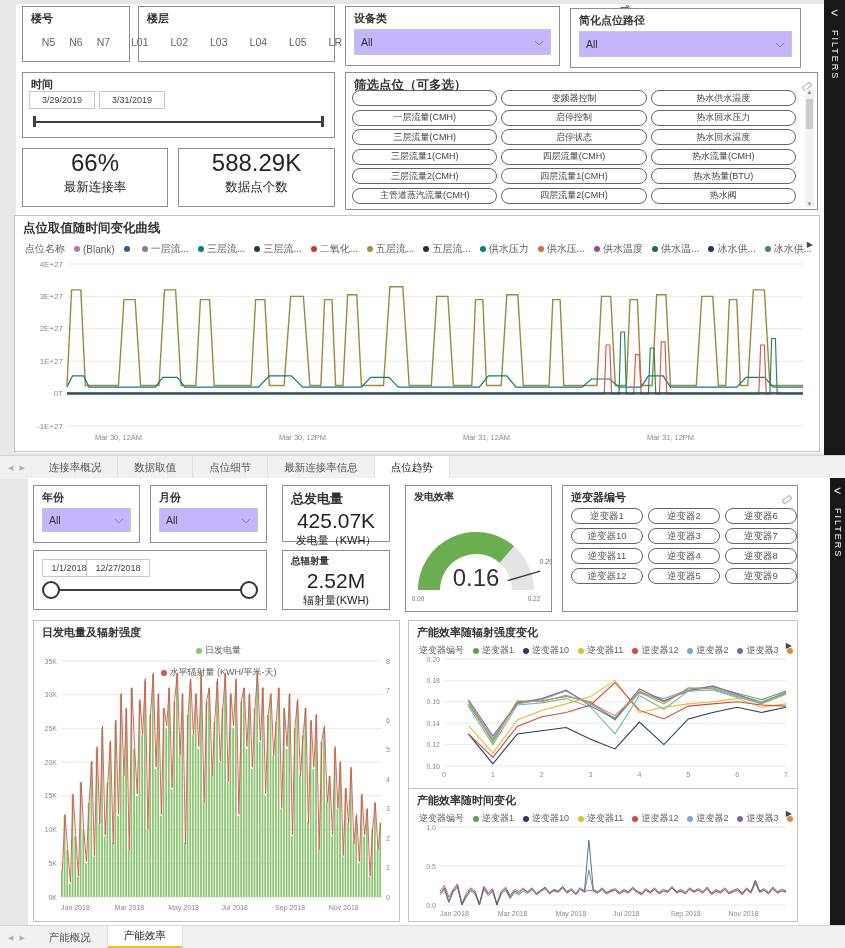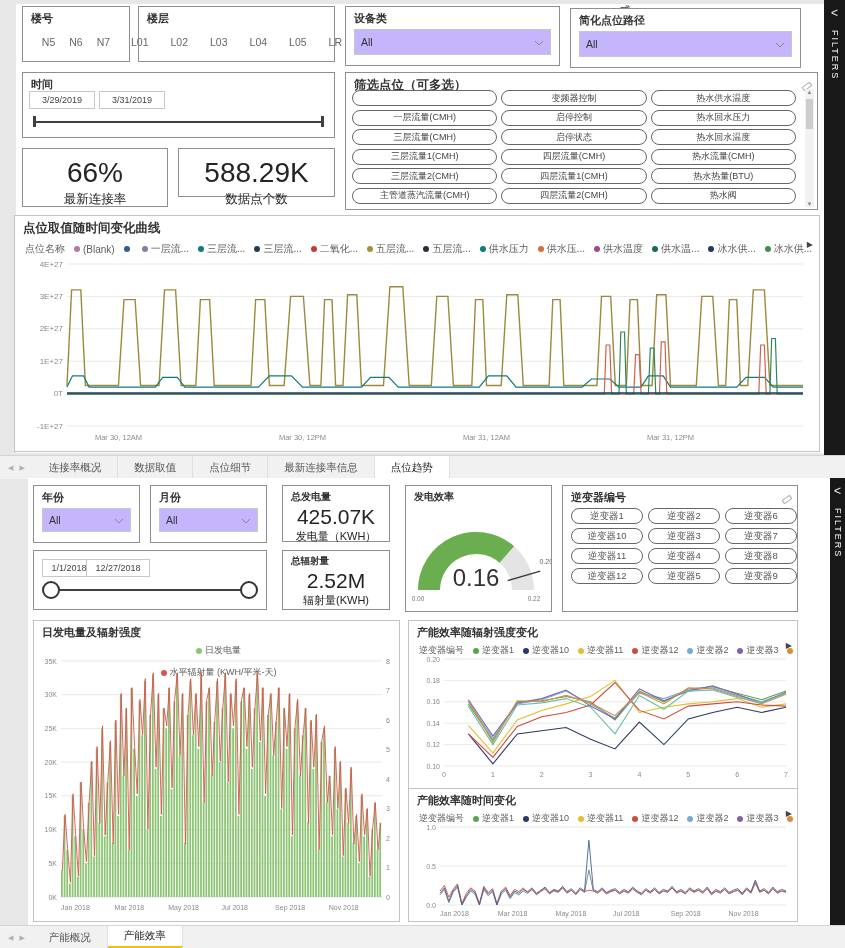--- a/index.html
+++ b/index.html
@@ -13,21 +13,21 @@
   .vtitle.big{font-size:12.5px;}
   .opts{display:flex;gap:14px;justify-content:center;margin-top:10px;font-size:10.5px;color:#666;}
   .opt{cursor:pointer;}
   .dd{position:absolute;left:8px;right:8px;height:24px;border:1px solid #c8c8c8;background:#c4b5fd;
       display:flex;align-items:center;justify-content:space-between;padding:0 6px;font-size:10.5px;color:#333;}
   .datebox{position:absolute;height:16px;border:1px solid #c8c8c8;font-size:9px;color:#444;
       display:flex;align-items:center;justify-content:center;background:#fff;}
   .sliderline{position:absolute;height:2px;background:#404040;}
   .handlebar{position:absolute;width:3px;height:11px;background:#404040;top:-5px;}
   .handlecirc{position:absolute;width:14px;height:14px;border:2px solid #333;border-radius:50%;background:#fff;top:-8px;}
-  .card-val{font-size:28px;text-align:center;color:#252423;margin-top:8px;}
+  .card-val{font-size:24px;text-align:center;color:#252423;margin-top:0;}
   .card-lbl{font-size:12.5px;text-align:center;color:#252423;margin-top:2px;}
   .pf-grid{position:absolute;left:6px;right:21px;top:17px;bottom:2px;overflow:hidden;
       display:grid;grid-template-columns:repeat(3,1fr);gap:3.5px 4px;align-content:start;}
   .pf-btn{height:14px;border:1px solid #666;border-radius:8px;font-size:9px;color:#444;
       display:flex;align-items:center;justify-content:center;background:#fff;overflow:hidden;white-space:nowrap;cursor:pointer;}
   .inv-grid{position:absolute;left:8px;top:22px;display:grid;grid-template-columns:repeat(3,72px);gap:4px 5px;}
   .inv-btn{height:14px;border:1px solid #666;border-radius:8px;font-size:9.5px;color:#555;
       display:flex;align-items:center;justify-content:center;background:#fff;cursor:pointer;}
   .legend{display:flex;align-items:center;gap:9px;font-size:10px;color:#605e5c;padding:2px 6px 0 10px;white-space:nowrap;overflow:hidden;}
   .legend .ttl{color:#605e5c;}
@@ -149,21 +149,21 @@
       <div class="sarrow" style="top:0;">▲</div>
       <div class="scrollthumb"></div>
       <div class="sarrow" style="bottom:0;">▼</div>
     </div>
   </div>
 
   <div class="vbox" style="left:22px;top:148px;width:146px;height:59px;">
     <div class="card-val">66%</div>
     <div class="card-lbl">最新连接率</div>
   </div>
-  <div class="vbox" style="left:178px;top:148px;width:157px;height:49px;">
+  <div class="vbox" style="left:178px;top:148px;width:157px;height:59px;">
     <div class="card-val">588.29K</div>
     <div class="card-lbl">数据点个数</div>
   </div>
 
   <div class="vbox lt" style="left:14px;top:215px;width:806px;height:237px;">
     <div class="vtitle big">点位取值随时间变化曲线</div>
     <div class="legend" id="legend1" style="margin-top:3px;">
       <span class="ttl">点位名称</span>
     <span class="litem">
           <span class="ldot" style="background: rgb(176, 122, 161);"></span>
@@ -281,21 +281,21 @@
     <div class="vtitle">月份</div>
     <div class="dd" style="top:22px;height:22px;">
       <span>All</span>
       <span><svg width="10" height="6">
             <polyline points="1,1 5,5 9,1" fill="none" stroke="#888"></polyline>
           </svg></span>
     </div>
   </div>
 
   <div class="vbox" style="left:282px;top:485px;width:108px;height:57px;">
-    <div class="vtitle" style="font-size:10px;">总发电量</div>
+    <div class="vtitle" style="font-size:13px;">总发电量</div>
     <div class="card-val" style="font-size:21px;margin-top:1px;">425.07K</div>
     <div class="card-lbl" style="font-size:11px;margin-top:0;">发电量（KWH）</div>
   </div>
 
   <div class="vbox" style="left:405px;top:485px;width:147px;height:127px;">
     <div class="vtitle" style="font-size:10px;">发电效率</div>
     <svg id="gauge" width="145" height="105" style="position:absolute;left:0;top:16px;">
         <path d="M 12,88 A 58 58 0 0 1 128,88 L 106,88 A 36 36 0 0 0 34,88 Z" fill="#e4e4e4"></path>
         <path d="M 12,88 A 58 58 0 0 1 107.98192256882652,44.16652468745302 L 93.57498642203026,60.793015323246706 A 36 36 0 0 0 34,88 Z" fill="#6aae4f"></path>
         <line x1="101.6632681292784" y1="78.70282562423282" x2="134.28602923217133" y2="69.1239186916242" stroke="#3b3b3b" stroke-width="1.4"></line>

